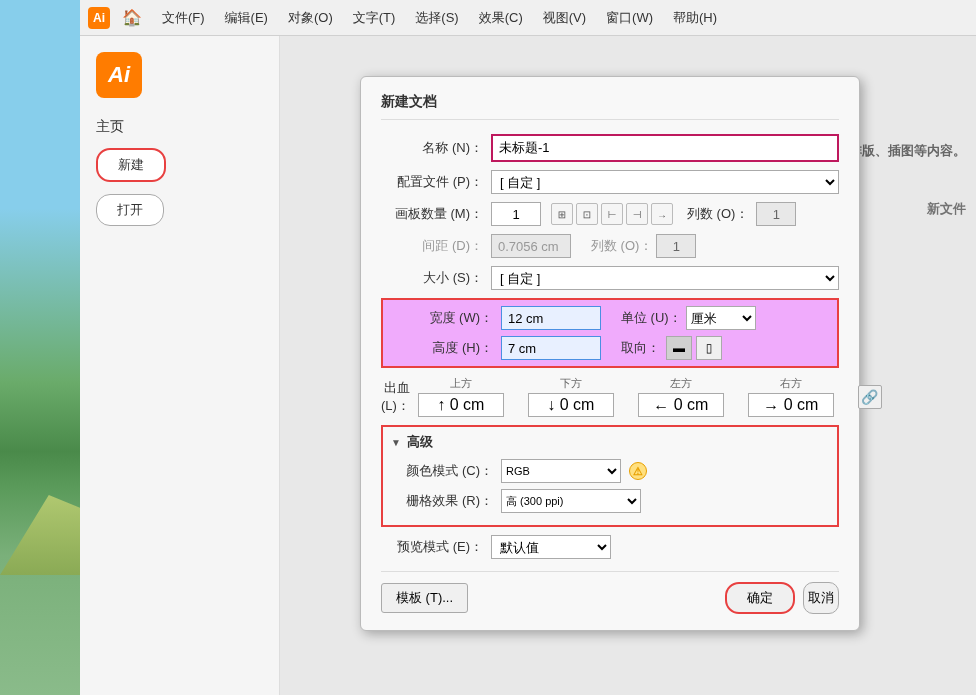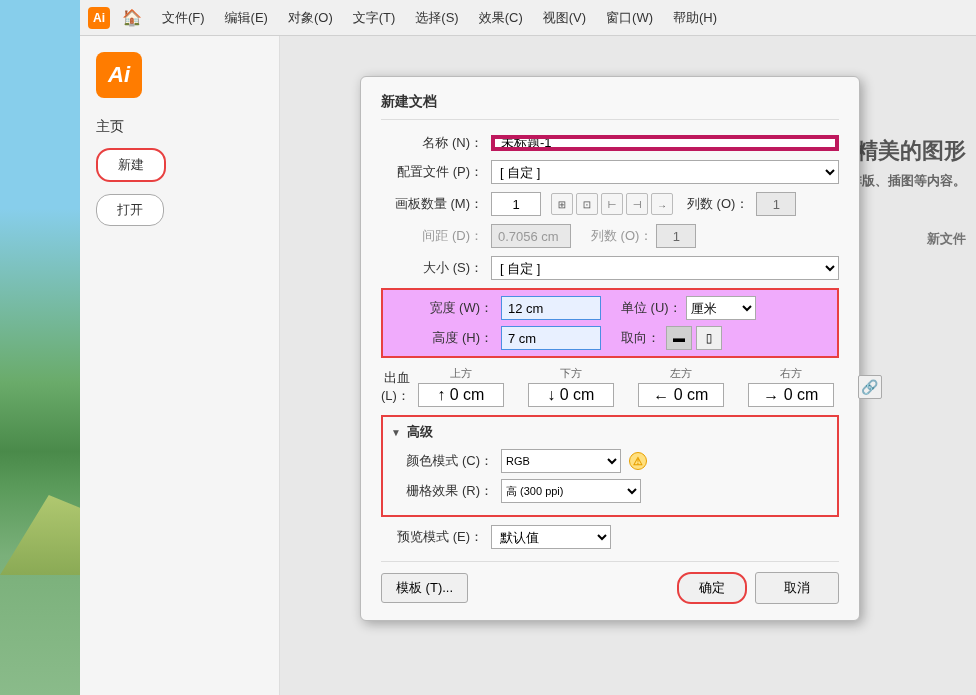--- a/index.html
+++ b/index.html
@@ -190,22 +190,22 @@
       width: 110px;
       text-align: right;
       color: #333;
       font-size: 13px;
       padding-right: 8px;
       flex-shrink: 0;
     }
 
     .form-input {
       flex: 1;
-      height: 16px;
-      border: 4px solid #be185d;
+      height: 28px;
+      border: 2px solid #be185d;
       background: white;
       padding: 2px 6px;
       font-size: 13px;
       outline: none;
       font-family: inherit;
     }
 
     .form-select {
       height: 24px;
       border: 1px solid #aaa;
@@ -544,27 +544,27 @@
       border: 2px solid #e84040;
       background: #f0f0f0;
       cursor: pointer;
       font-size: 13px;
       font-family: inherit;
       border-radius: 14px;
       font-weight: normal;
     }
 
     .btn-cancel {
-      padding: 5px 28px;
+      padding: 5px 4px;
       border: 1px solid #aaa;
       background: #f0f0f0;
       cursor: pointer;
       font-size: 13px;
       font-family: inherit;
-      border-radius: 3px;
+      border-radius: 10px;
     }
 
     
     .right-text-overlay {
       position: absolute;
       right: 10px;
       top: 100px;
       color: #555;
       font-size: 22px;
       font-weight: bold;
@@ -619,21 +619,20 @@
           <span>Ai</span>
         </div>
       </div>
       <div class="sidebar-title">主页</div>
       <div class="sidebar-btn highlighted">新建</div>
       <div class="sidebar-btn">打开</div>
     </div>
 
     <div class="right-area">
       <div class="right-text-overlay">
-        <div>精美的图形</div>
         <div class="right-text-sub">排版、插图等内容。</div>
         <div class="right-text-new">新文件</div>
       </div>
 
       <div class="dialog-overlay">
         <div class="dialog">
 
           <div class="dialog-title">新建文档</div>
 
           <div class="form-row">

